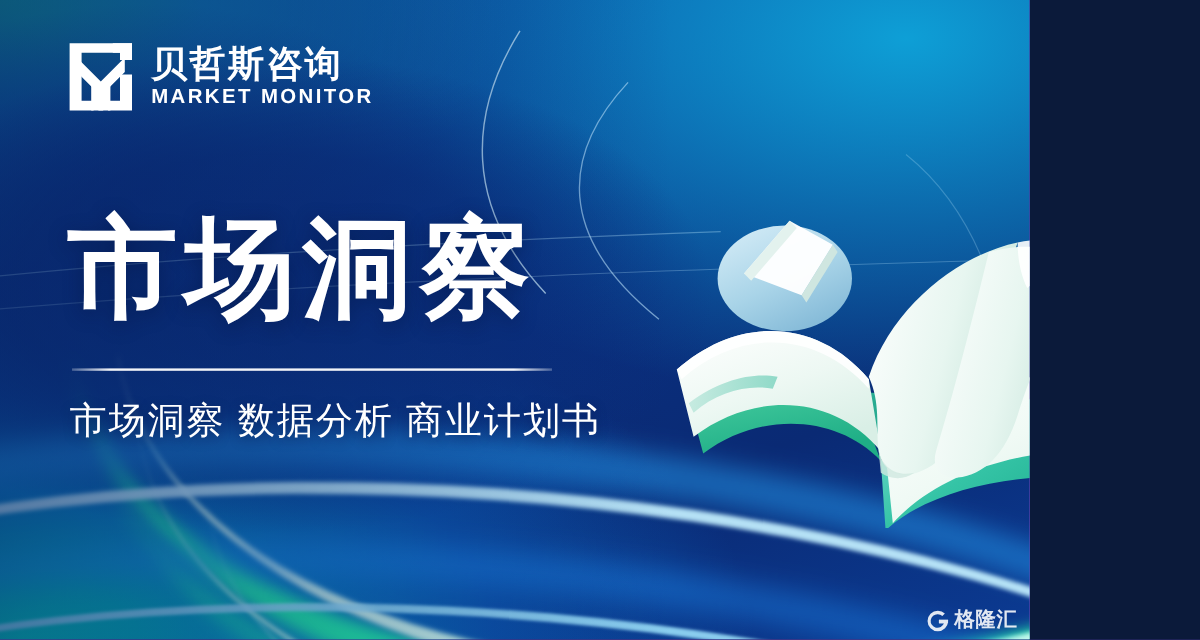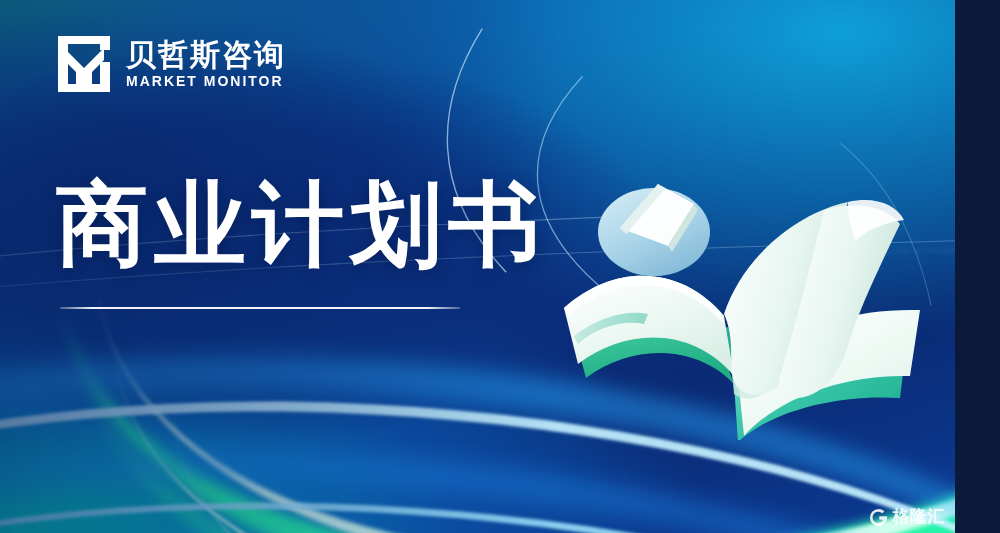--- a/index.html
+++ b/index.html
@@ -2,21 +2,21 @@
 <html><head>
 <meta charset="utf-8">
 <style>
   html, body {
     margin: 0;
     padding: 0;
     background: #0b1a3a;
   }
   #banner {
     position: relative;
-    width: 955px;
+    width: 858px;
     height: 533px;
     overflow: hidden;
     font-family: "Liberation Sans", "DejaVu Sans", sans-serif;
     background: #8b5cf6;
     user-select: none;
   }
 
   
   .bg-layer {
     position: absolute;
@@ -216,21 +216,21 @@
   .logo-cn {
     color: #ffffff;
     font-size: 30px;
     font-weight: 700;
     letter-spacing: 2px;
     line-height: 1.05;
     white-space: nowrap;
   }
   .logo-en {
     color: #ffffff;
-    font-size: 14px;
+    font-size: 17px;
     font-weight: 700;
     letter-spacing: 2.0px;
     line-height: 1.05;
     white-space: nowrap;
   }
 
   
   .headline {
     position: absolute;
     left: 56px; top: 178px;
@@ -401,22 +401,23 @@
       <path d="M8 14 L28 34 L48 14 L48 26 L28 46 L8 26 Z" fill="#ffffff"></path>
       <path d="M20 36 H30 V58 H20 Z" fill="#ffffff"></path>
       <path d="M26 36 H36 V58 H26 Z" fill="#ffffff"></path>
     </svg>
     <div class="logo-text">
       <div class="logo-cn">贝哲斯咨询</div>
       <div class="logo-en">MARKET MONITOR</div>
     </div>
   </div>
 
-  <div class="headline">商业计划书</div>
+  <div class="headline">市场洞察</div>
   <div class="divider"></div>
+  <div class="subtitle">市场洞察  数据分析  商业计划书</div>
 
   <div class="watermark">
     <svg class="wm-mark" viewBox="0 0 20 20">
       <path d="M10 1 A9 9 0 1 0 19 10 L19 9 L11 9 L11 12 L15.4 12 A6 6 0 1 1 10 4 A6 6 0 0 1 14 5.6 L16.2 3.4 A9 9 0 0 0 10 1 Z" fill="#ffffff"></path>
       <rect x="11" y="9" width="8" height="3" fill="#ffffff"></rect>
     </svg>
     <div class="wm-text">格隆汇</div>
   </div>
 
 </div>

